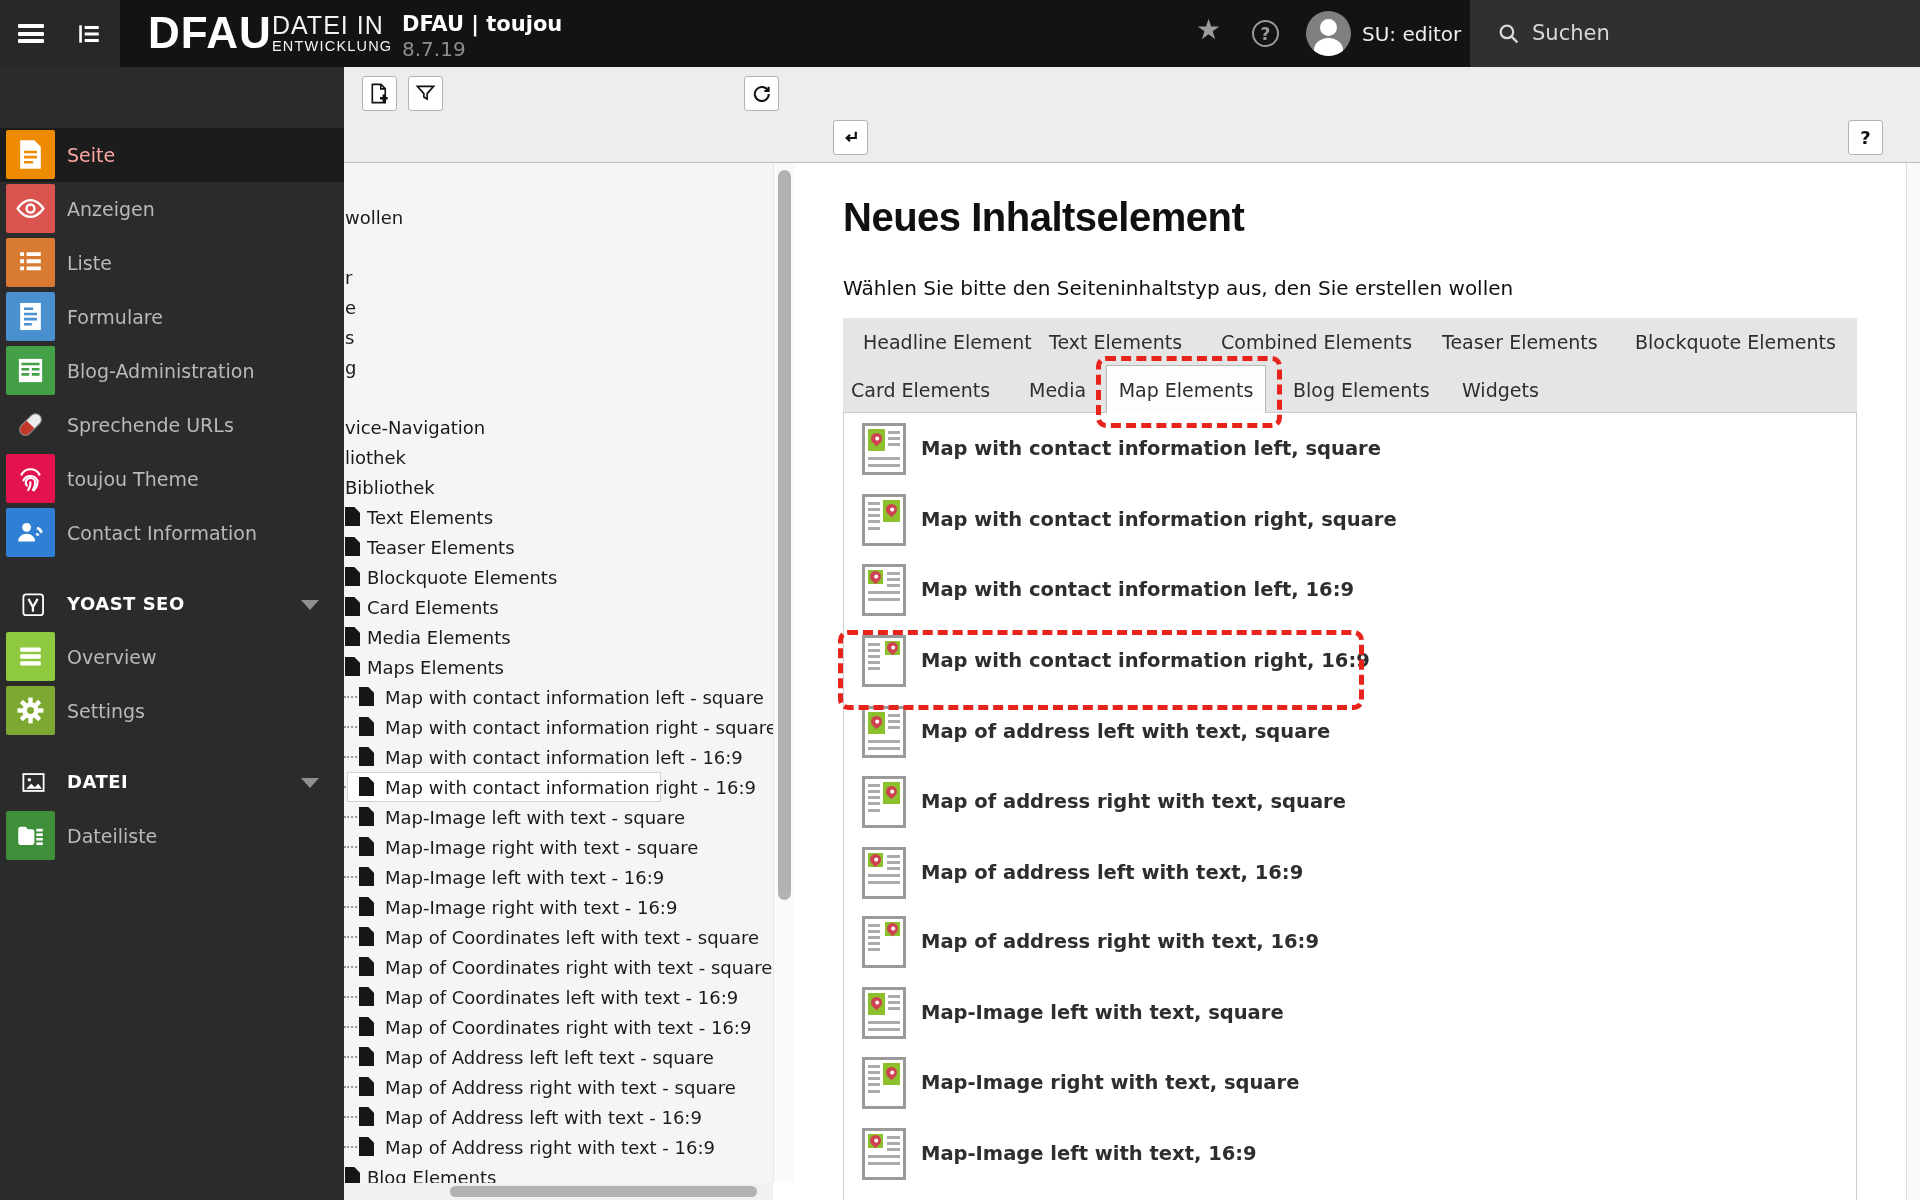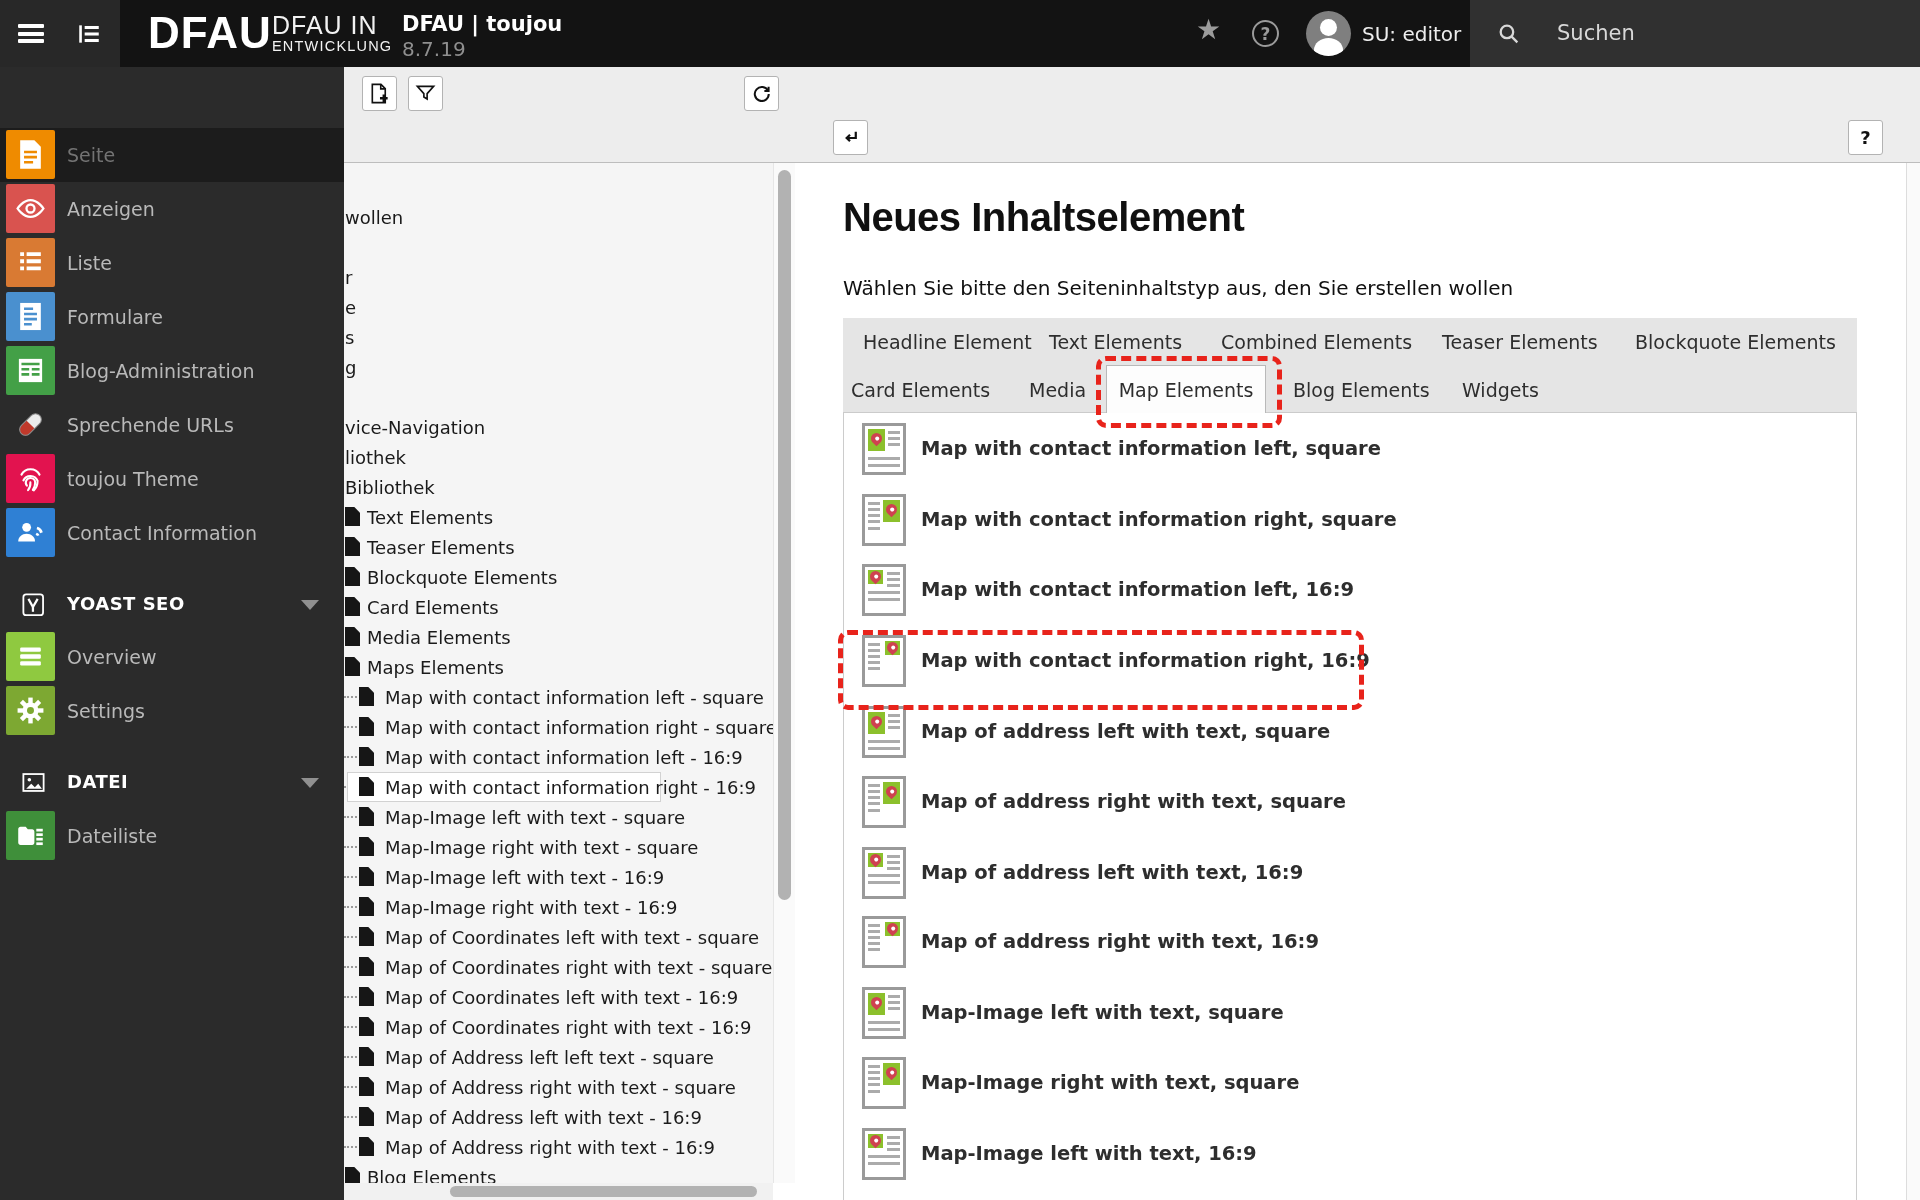--- a/index.html
+++ b/index.html
@@ -24,36 +24,36 @@
   .tb-help{position:absolute;left:1252px;top:20px;width:27px;height:27px;border:2.5px solid #9b9b9b;
            border-radius:50%;color:#9b9b9b;font-size:17px;font-weight:bold;display:flex;
            align-items:center;justify-content:center;cursor:pointer;box-sizing:border-box;}
   .tb-avatar{position:absolute;left:1306px;top:11px;width:45px;height:45px;border-radius:50%;
              background:#7f7f7f;overflow:hidden;cursor:pointer;}
   .tb-avatar::before{content:"";position:absolute;left:14px;top:8px;width:17px;height:17px;border-radius:50%;background:#fff;}
   .tb-avatar::after{content:"";position:absolute;left:8px;top:27px;width:29px;height:24px;border-radius:50% 50% 0 0;background:#fff;}
   .tb-user{position:absolute;left:1362px;top:22px;font-size:20px;color:#ededed;cursor:pointer;}
   .tb-search{position:absolute;left:1470px;top:0;width:450px;height:67px;background:#303030;cursor:text;}
   .tb-search svg{position:absolute;left:26px;top:21px;width:25px;height:25px;}
-  .tb-search .ph{position:absolute;left:62px;top:21px;font-size:21px;color:#d8d8d8;margin-left:25px;}
+  .tb-search .ph{position:absolute;left:62px;top:21px;font-size:21px;color:#d8d8d8;}
 
   
   .sidebar{position:absolute;left:0;top:67px;width:344px;height:1133px;background:#2b2b2b;}
   .sb-head{position:absolute;left:0;width:344px;height:32px;cursor:pointer;}
   .sb-head svg{position:absolute;left:20px;top:2px;width:27px;height:27px;}
   .sb-head .hl{position:absolute;left:67px;top:4px;font-size:18px;font-weight:bold;color:#fff;letter-spacing:.5px;}
   .sb-chev{position:absolute;left:301px;top:11px;width:0;height:0;border-left:9px solid transparent;
            border-right:9px solid transparent;border-top:10px solid #909090;}
   .sb-item{position:absolute;left:0;width:344px;height:54px;cursor:pointer;}
   .sb-item.active{background:#1c1c1c;}
   .sb-item .ic{position:absolute;left:6px;top:2px;width:49px;height:49px;border-radius:2px;
                display:flex;align-items:center;justify-content:center;}
   .sb-item .ic svg{width:31px;height:31px;}
   .sb-item .lbl{position:absolute;left:67px;top:50%;transform:translateY(-50%);font-size:19px;color:#b9b9b9;}
-  .sb-item.active .lbl{color:#737373;text-align:right;}
+  .sb-item.active .lbl{color:#fca5a5;text-align:right;}
 
   
   .docheader{position:absolute;left:344px;top:67px;width:1576px;height:96px;background:#ededed;
              border-bottom:1px solid #bdbdbd;box-sizing:border-box;}
   .dbtn{position:absolute;width:35px;height:35px;background:#fff;border:1px solid #b3b3b3;border-radius:3px;
         display:flex;align-items:center;justify-content:center;cursor:pointer;box-sizing:border-box;}
   .dbtn svg{width:23px;height:23px;}
   .dbtn.q{font-size:18px;font-weight:bold;color:#111;}
 
   
@@ -131,21 +131,21 @@
     <div class="tb-listicon">
       <svg viewBox="0 0 24 24" fill="#fff">
           <rect x="3" y="4" width="2.4" height="16"></rect>
           <rect x="8" y="4.6" width="13" height="2.8"></rect>
           <rect x="8" y="10.6" width="13" height="2.8"></rect>
           <rect x="8" y="16.6" width="13" height="2.8"></rect>
         </svg>
     </div>
     <div class="logo-dfau">DFAU</div>
     <div class="logo-claim">
-      <div class="l1">DFAU IN</div>
+      <div class="l1">DATEI IN</div>
       <div class="l2">ENTWICKLUNG</div>
     </div>
     <div class="site-title">DFAU | toujou</div>
     <div class="site-version">8.7.19</div>
     <div class="tb-star">★</div>
     <div class="tb-help">?</div>
     <div class="tb-avatar"></div>
     <div class="tb-user">SU: editor</div>
     <div class="tb-search">
       <svg viewBox="0 0 24 24" fill="none" stroke="#d8d8d8" stroke-width="2.2">

